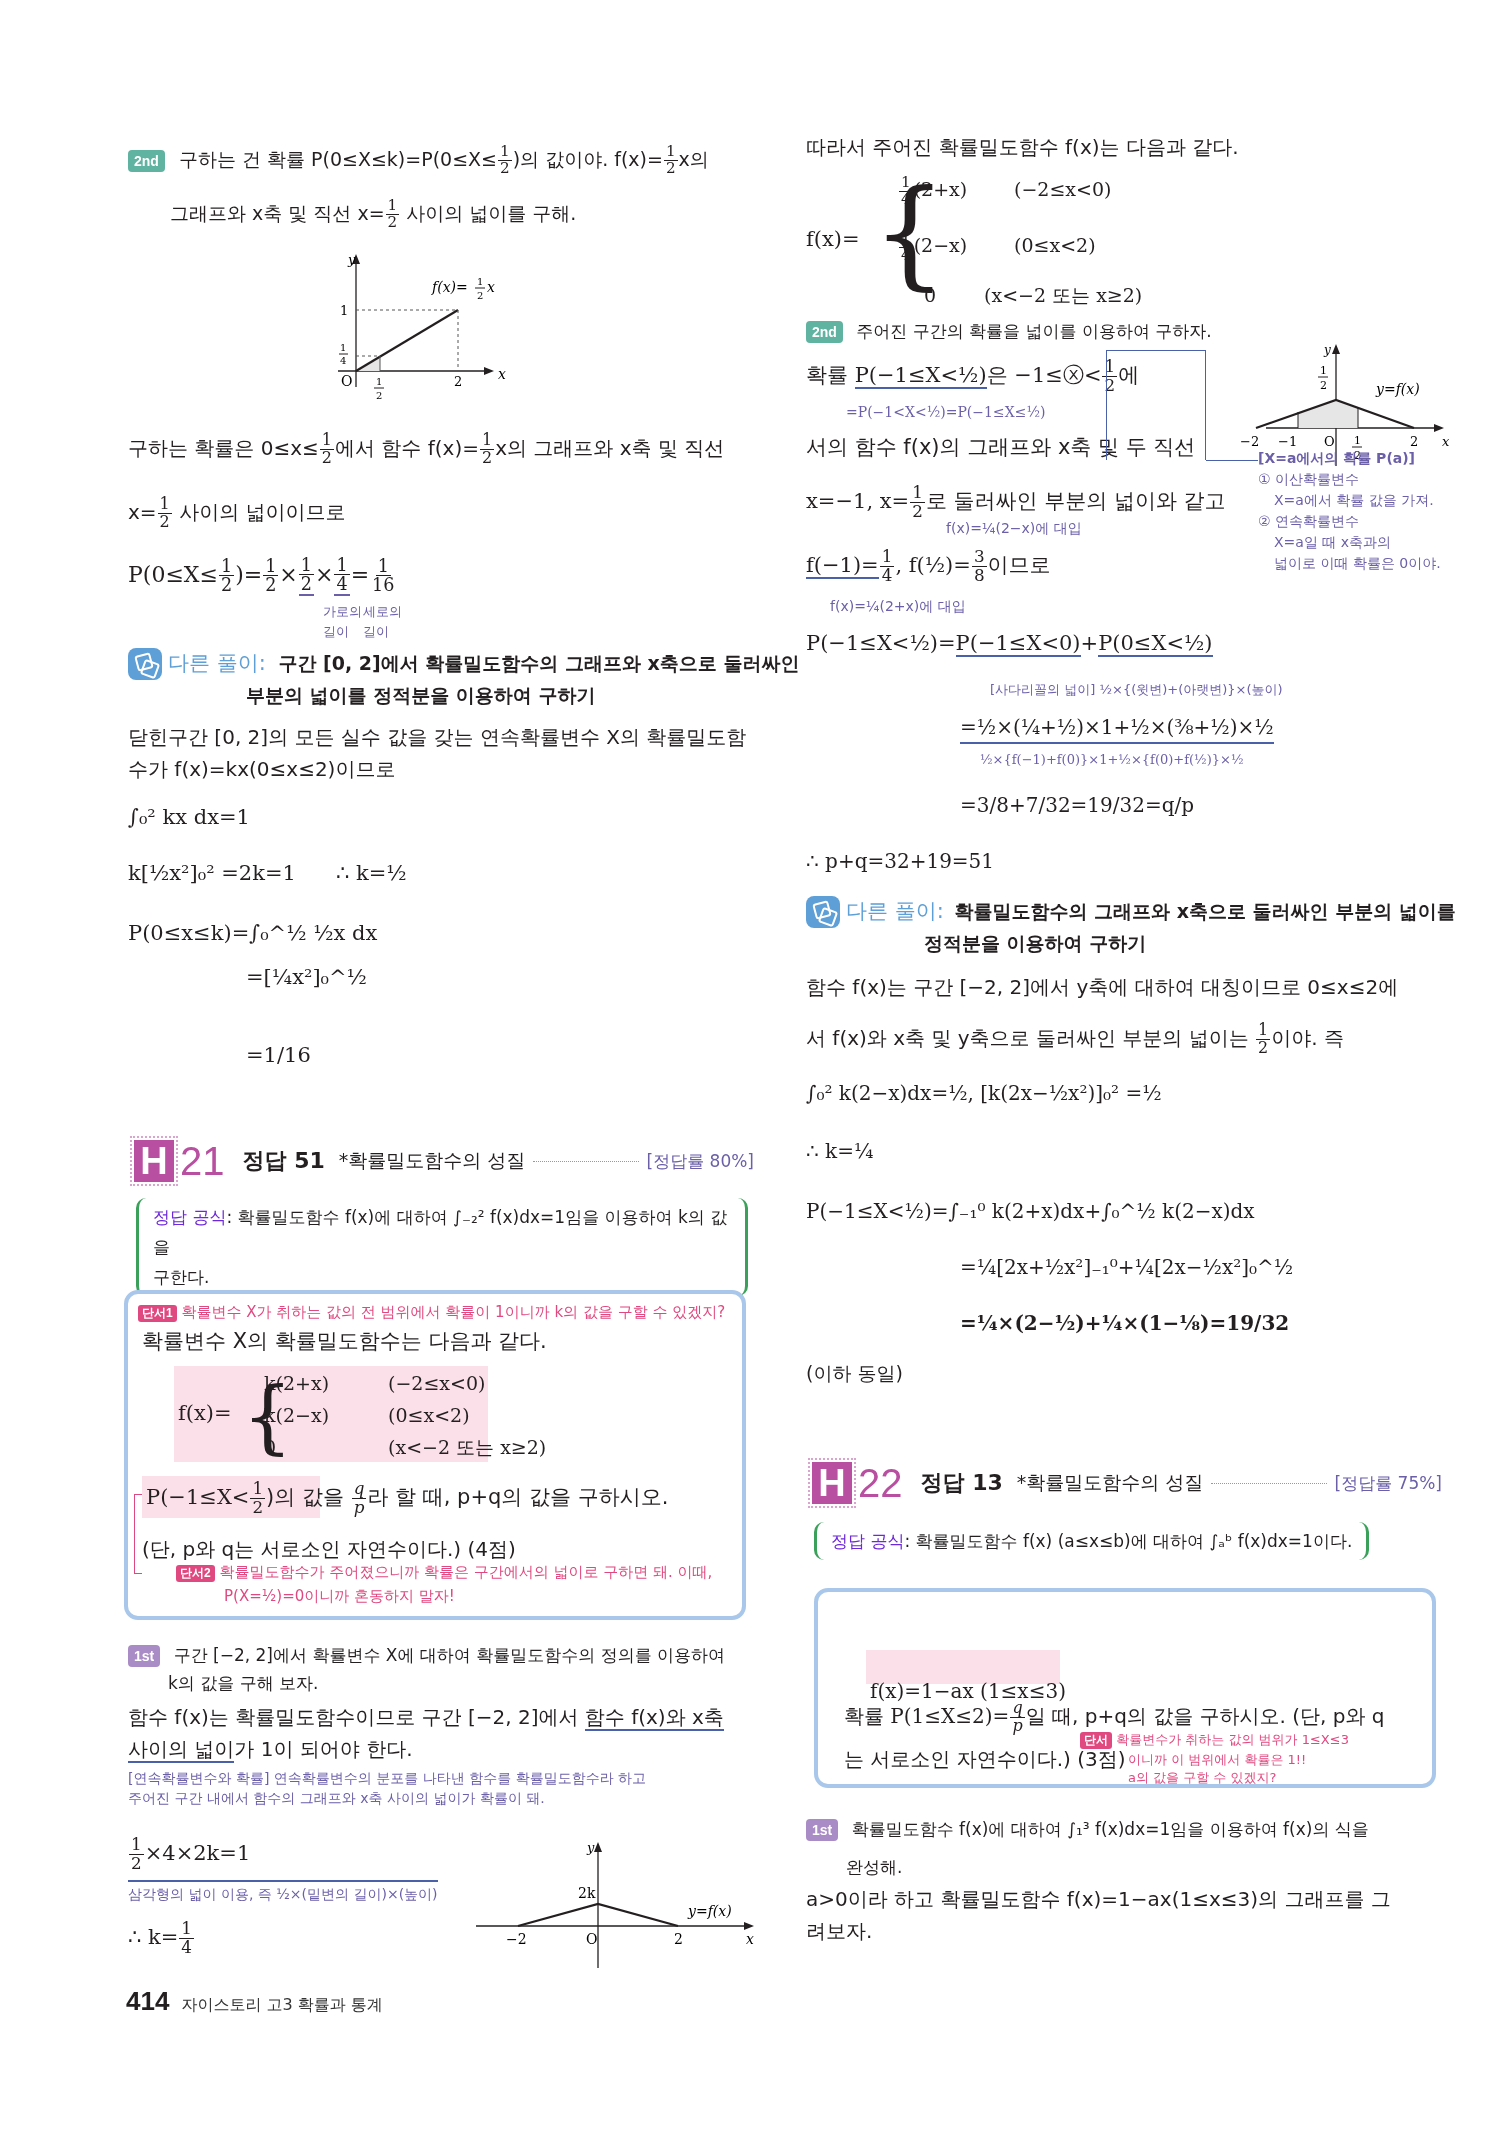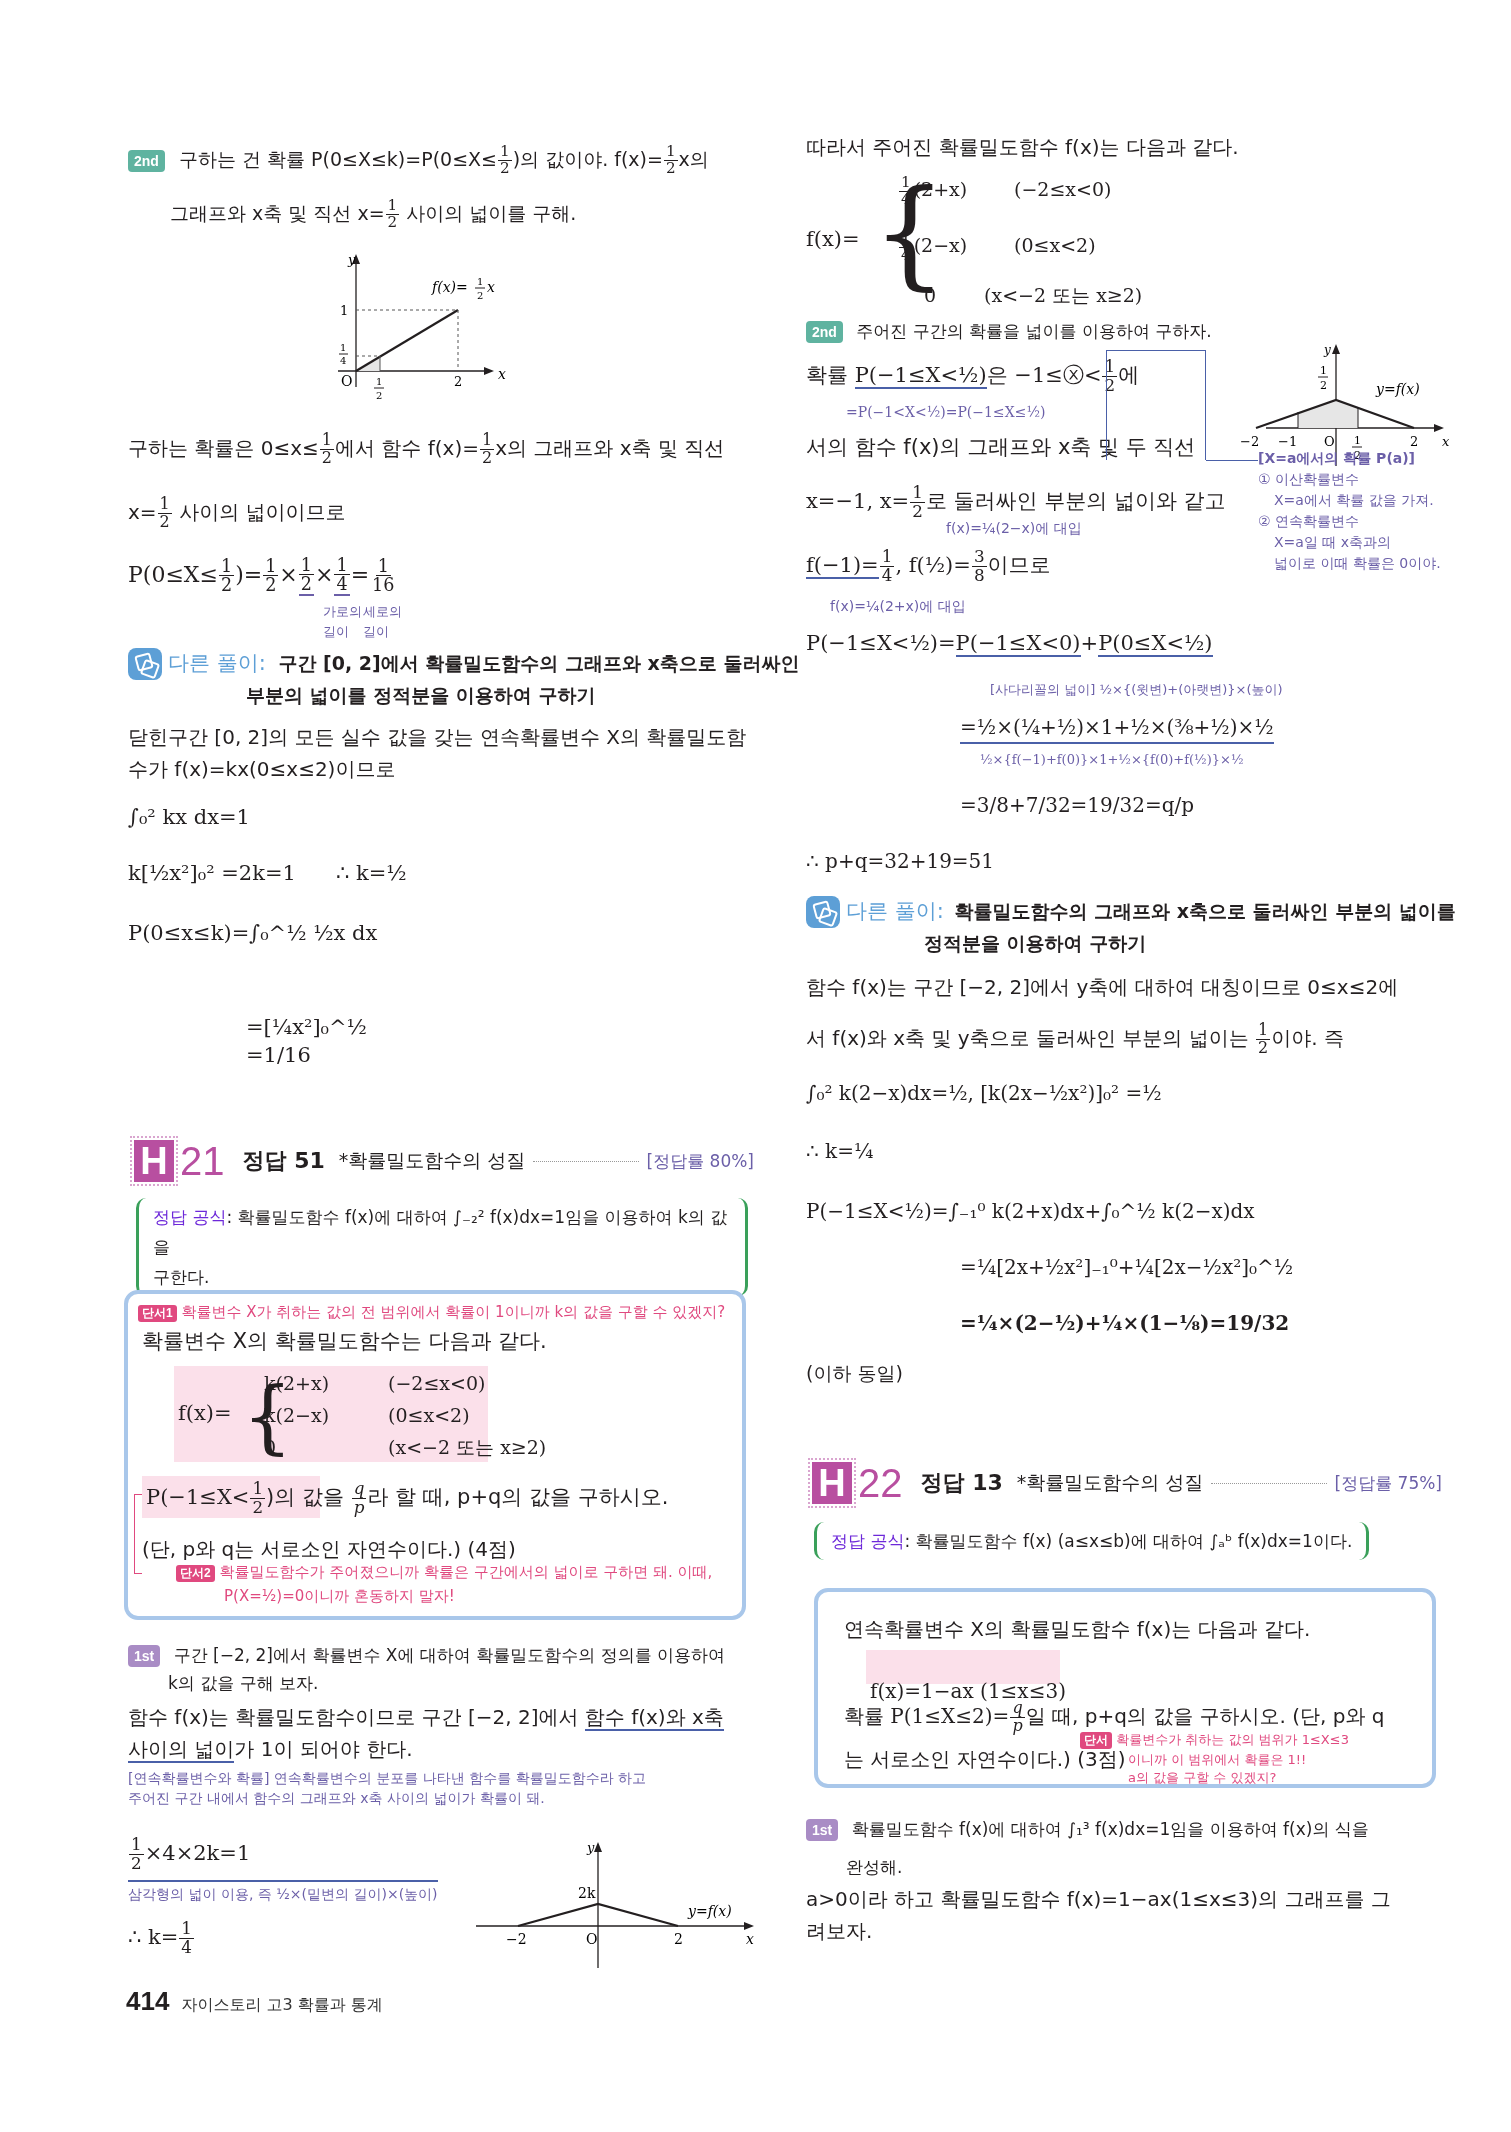--- a/index.html
+++ b/index.html
@@ -134,21 +134,21 @@
   </div>
   <div class="line alt-title" style="left:118px; top:540px;">부분의 넓이를 정적분을 이용하여 구하기</div>
 
   <div class="line" style="left:0; top:582px; font-size:20px;">닫힌구간 [0, 2]의 모든 실수 값을 갖는 연속확률변수 X의 확률밀도함</div>
   <div class="line" style="left:0; top:614px; font-size:20px;">수가 f(x)=kx(0≤x≤2)이므로</div>
   <div class="line serif" style="left:0; top:662px; font-size:21px;">∫₀² kx dx=1</div>
   <div class="line serif" style="left:0; top:718px; font-size:21px;">
     <span>k[½x²]₀² =2k=1</span><span style="margin-left:40px">∴ k=½</span>
   </div>
   <div class="line serif" style="left:0; top:778px; font-size:21px;">P(0≤x≤k)=∫₀^½ ½x dx</div>
-  <div class="line serif" style="left:118px; top:872px; font-size:21px;">=[¼x²]₀^½</div>
+  <div class="line serif" style="left:118px; top:822px; font-size:21px;">=[¼x²]₀^½</div>
   <div class="line serif" style="left:118px; top:900px; font-size:21px;">=1/16</div>
 
   <div class="abs" style="left:6px; top:1000px; width:620px; display:flex; align-items:center;">
     <span class="hbox">H</span>
     <span class="hnum">21</span>
     <span class="hans">정답 51</span>
     <span class="htopic">*확률밀도함수의 성질</span>
     <span class="hdots"></span>
     <span class="hrate">[정답률 80%]</span>
   </div>
@@ -349,21 +349,20 @@
     <span class="hans">정답 13</span>
     <span class="htopic">*확률밀도함수의 성질</span>
     <span class="hdots"></span>
     <span class="hrate">[정답률 75%]</span>
   </div>
   <div class="formula-box" style="left:8px; top:1390px;">
     <span class="lbl">정답 공식</span><span>: 확률밀도함수 f(x) (a≤x≤b)에 대하여 ∫ₐᵇ f(x)dx=1이다.</span>
   </div>
 
   <div class="problem-box" style="left:8px; top:1456px; width:622px; height:200px;">
-    <div class="line" style="left:26px; top:22px; font-size:20px;">연속확률변수 X의 확률밀도함수 f(x)는 다음과 같다.</div>
     <div class="abs pinkbg" style="left:48px; top:58px; width:194px; height:34px;"></div>
     <div class="line serif" style="left:52px; top:60px; font-size:20px;margin-top:24px;">f(x)=1−ax (1≤x≤3)</div>
     <div class="line" style="left:26px; top:108px; font-size:20px;">
       <span class="serif">확률 P(1≤X≤2)=</span><span class="frac it">
           <span class="n">q</span>
           <span class="d">p</span>
         </span><span>일 때, p+q의 값을 구하시오. (단, p와 q</span>
     </div>
     <div class="line" style="left:26px; top:152px; font-size:20px;">는 서로소인 자연수이다.) (3점)</div>
     <div class="line small pinknote" style="left:262px; top:138px; font-size:13px;">

